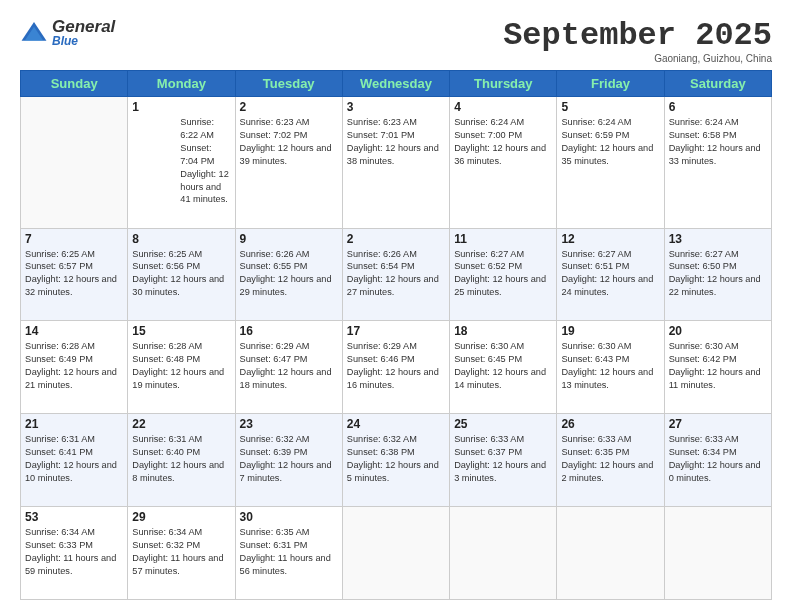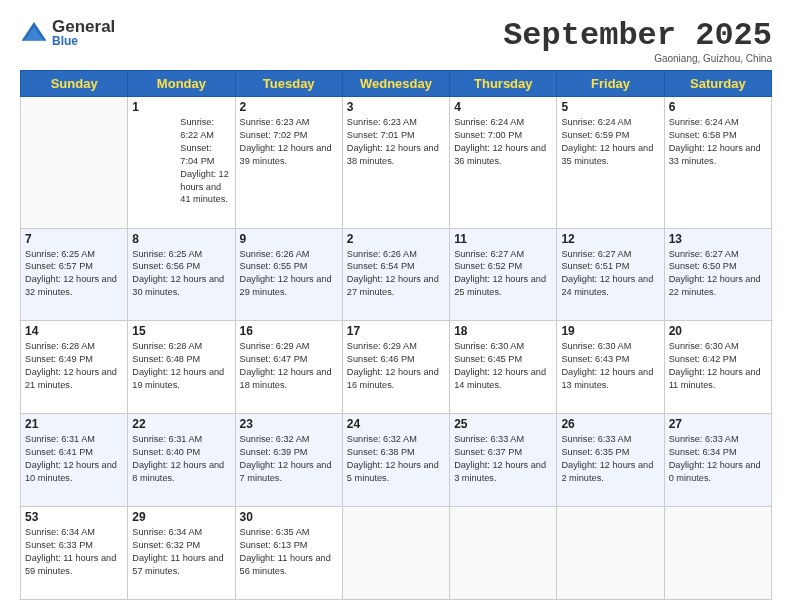--- a/index.html
+++ b/index.html
@@ -20,20 +20,21 @@
     .top-section {
       display: flex;
       justify-content: space-between;
       align-items: flex-start;
       margin-bottom: 6px;
     }
     .logo {
       display: flex;
       align-items: center;
       gap: 4px;
+      font-style: italic;
     }
     .logo-text {
       display: flex;
       flex-direction: column;
       line-height: 1;
     }
     .logo-general {
       font-size: 17px;
       font-weight: bold;
       color: #333;
@@ -63,21 +64,21 @@
     }
     .calendar {
       flex: 1;
       border: 1px solid #ccc;
       border-collapse: collapse;
       width: 100%;
       table-layout: fixed;
     }
     .calendar th {
       background: #2a6bbf;
-      color: #fde047;
+      color: #86efac;
       text-align: center;
       font-size: 13px;
       padding: 5px 2px;
       border: 1px solid #1a5aad;
     }
     .calendar td {
       vertical-align: top;
       border: 1px solid #ccc;
       padding: 3px 4px;
       font-size: 9.5px;
@@ -323,21 +324,21 @@
           </td>
           <td>
             <span class="day-num">29</span>
             <div class="cell-text" style="white-space: pre-line;">Sunrise: 6:34 AM
 Sunset: 6:32 PM
 Daylight: 11 hours and 57 minutes.</div>
           </td>
           <td>
             <span class="day-num">30</span>
             <div class="cell-text" style="white-space: pre-line;">Sunrise: 6:35 AM
-Sunset: 6:13 PM
+Sunset: 6:31 PM
 Daylight: 11 hours and 56 minutes.</div>
           </td>
           <td class="empty"></td>
           <td class="empty"></td>
           <td class="empty"></td>
           <td class="empty"></td>
         </tr>
       </tbody>
   </table>
 </div>

